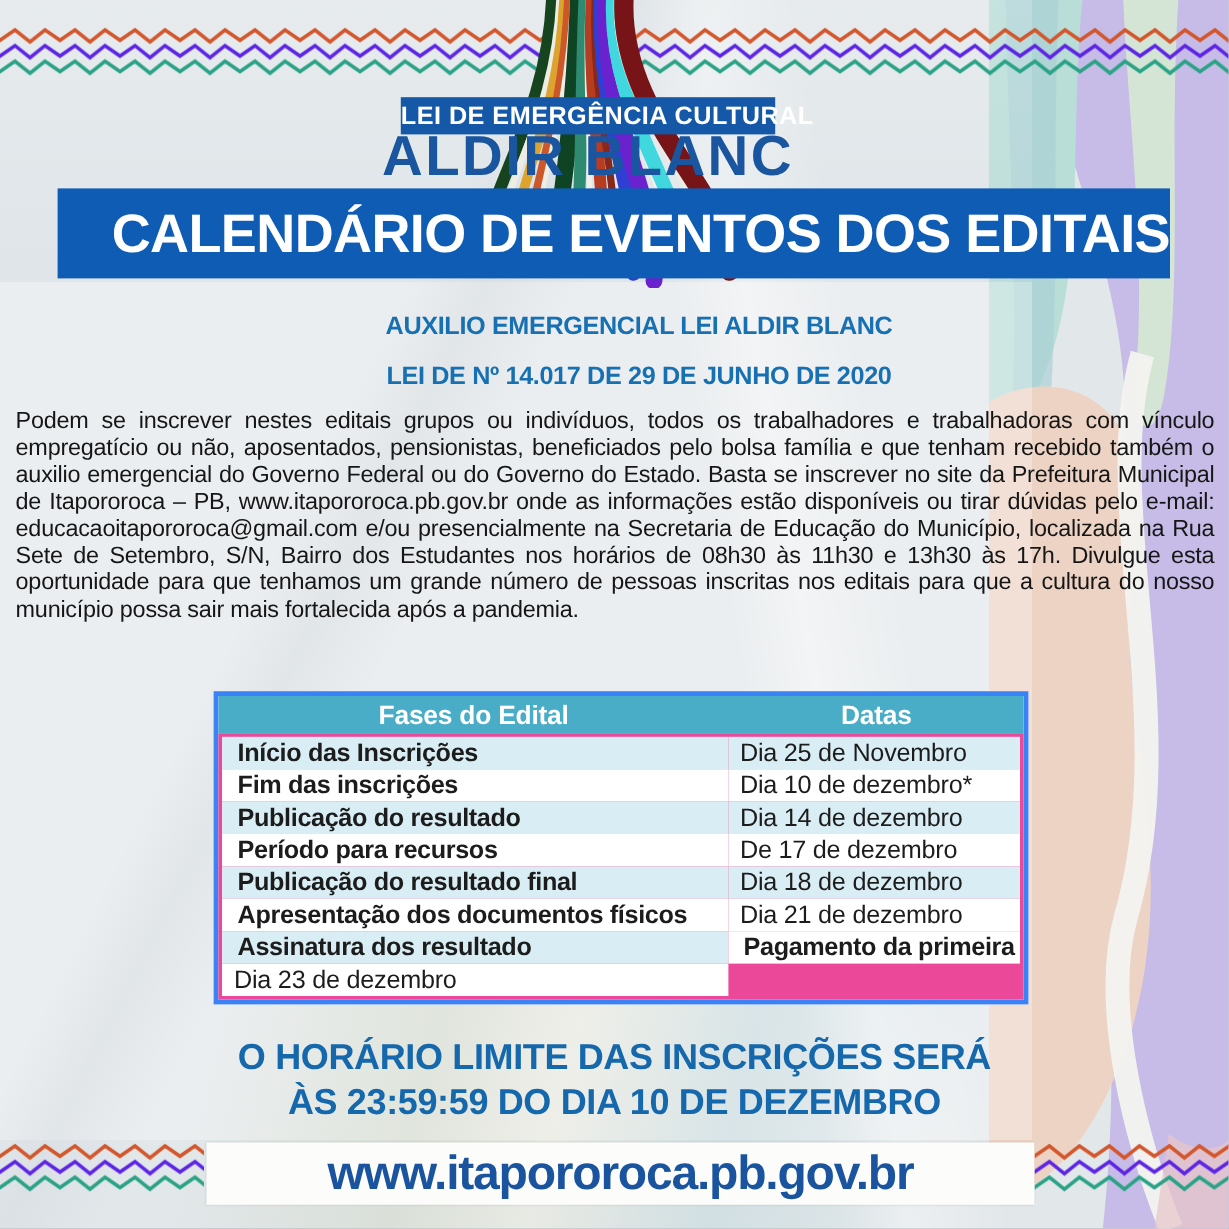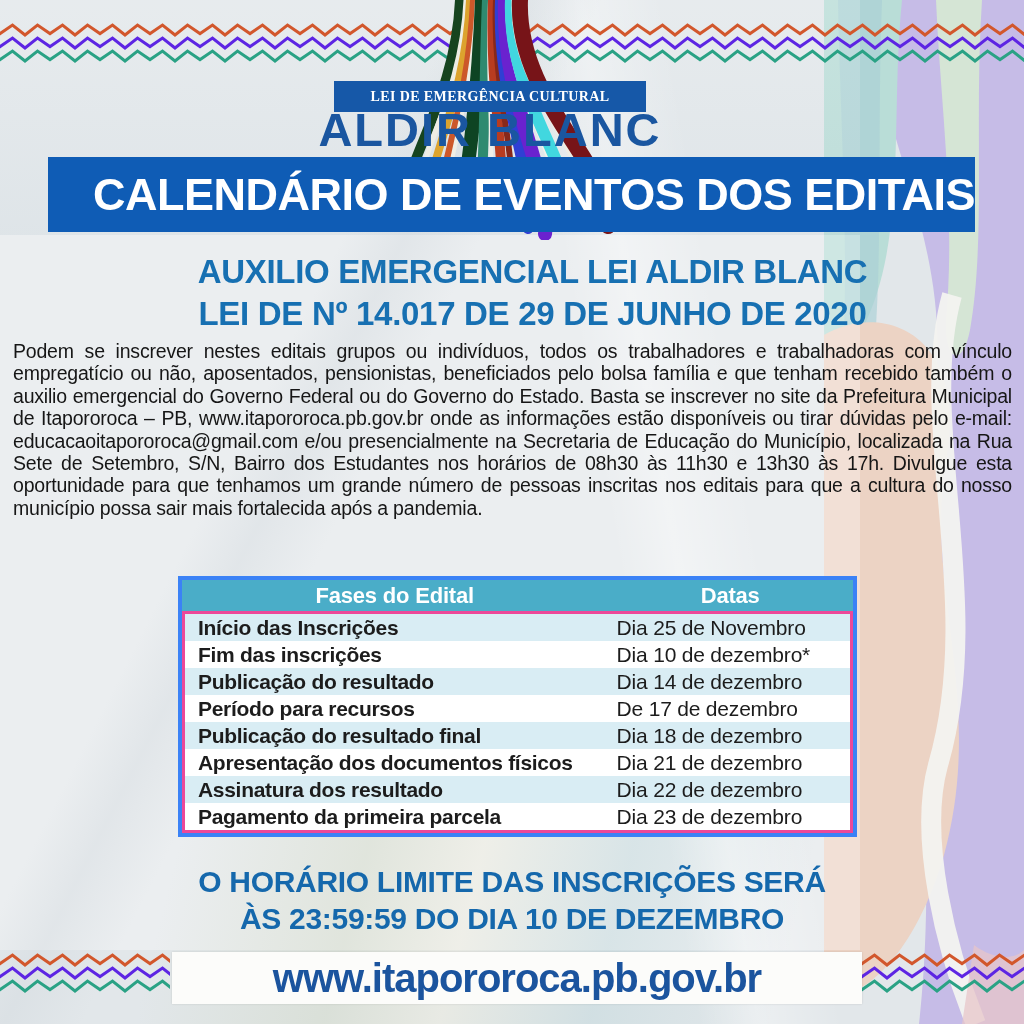--- a/index.html
+++ b/index.html
@@ -16,36 +16,36 @@
   .wash-top{left:0;top:0;width:860px;height:235px;
     background:linear-gradient(180deg,rgba(255,255,255,.18),rgba(210,220,226,.22));}
   .wash-diag{left:140px;top:830px;width:780px;height:194px;
     background:linear-gradient(104deg,rgba(255,255,255,0) 5%,rgba(196,205,170,.28) 28%,rgba(246,240,214,.30) 42%,rgba(160,200,205,.25) 60%,rgba(255,255,255,0) 82%);}
   .wash-crease{left:0;top:0;width:1024px;height:1024px;
     background:linear-gradient(117deg,rgba(255,255,255,0) 30%,rgba(203,211,217,.30) 34%,rgba(255,255,255,0) 39%),
                linear-gradient(80deg,rgba(255,255,255,0) 58%,rgba(255,255,255,.35) 63%,rgba(255,255,255,0) 70%);}
   
   .banner-small{
     position:absolute;left:334px;top:81px;width:312px;height:31px;
-    background:#1658a8;color:#fff;font-size:14px;font-weight:bold;
-    line-height:31px;text-align:center;letter-spacing:.4px;white-space:nowrap;font-family:Liberation Serif, serif;
+    background:#1658a8;color:#fff;font-size:21px;font-weight:bold;
+    line-height:31px;text-align:center;letter-spacing:.4px;white-space:nowrap;
   }
   .aldir{
     position:absolute;left:240px;top:103px;width:500px;height:54px;
     color:#1a56a0;font-size:47px;font-weight:bold;letter-spacing:2px;
     text-align:center;line-height:54px;white-space:nowrap;
   }
   .banner-main{
     position:absolute;left:48px;top:157px;width:927px;height:75px;
     background:#0f5cb5;color:#fff;font-size:45px;font-weight:bold;
     line-height:75px;text-align:right;letter-spacing:-.5px;white-space:nowrap;
   }
   .intro-title{
     position:absolute;left:0;top:251px;width:1024px;
-    color:#1770b2;font-size:33px;font-weight:bold;line-height:42px;
+    color:#1770b2;font-size:21px;font-weight:bold;line-height:42px;
     text-align:center;letter-spacing:-.3px;padding-left:41px;
   }
   .body-text{
     position:absolute;left:13px;top:340px;width:999px;margin:0;
     color:#161616;font-size:19.5px;line-height:22.4px;text-align:justify;
     letter-spacing:-.2px;
   }
   
   .sched{
     position:absolute;left:178px;top:576px;width:679px;
@@ -158,21 +158,20 @@
       <div class="cell data row-white">Dia 10 de dezembro*</div>
       <div class="cell fase row-light">Publicação do resultado</div>
       <div class="cell data row-light">Dia 14 de dezembro</div>
       <div class="cell fase row-white">Período para recursos</div>
       <div class="cell data row-white">De 17 de dezembro</div>
       <div class="cell fase row-light">Publicação do resultado final</div>
       <div class="cell data row-light">Dia 18 de dezembro</div>
       <div class="cell fase row-white">Apresentação dos documentos físicos</div>
       <div class="cell data row-white">Dia 21 de dezembro</div>
       <div class="cell fase row-light">Assinatura dos resultado</div>
-      <div class="cell data row-light">Dia 22 de dezembro</div>
       <div class="cell fase row-white">Pagamento da primeira parcela</div>
       <div class="cell data row-white">Dia 23 de dezembro</div>
     </div>
   </div>
 
   <div class="deadline">
     <div>O HORÁRIO LIMITE DAS INSCRIÇÕES SERÁ</div>
     <div>ÀS 23:59:59 DO DIA 10 DE DEZEMBRO</div>
   </div>
 

